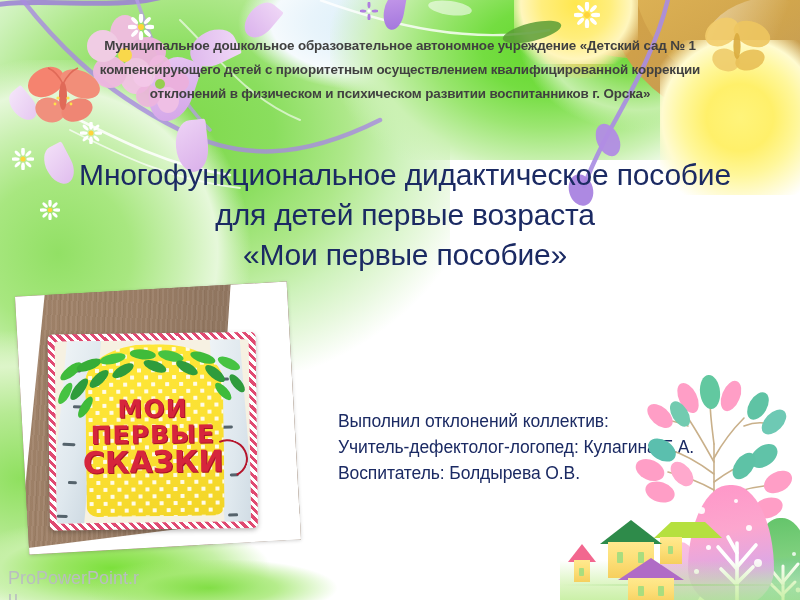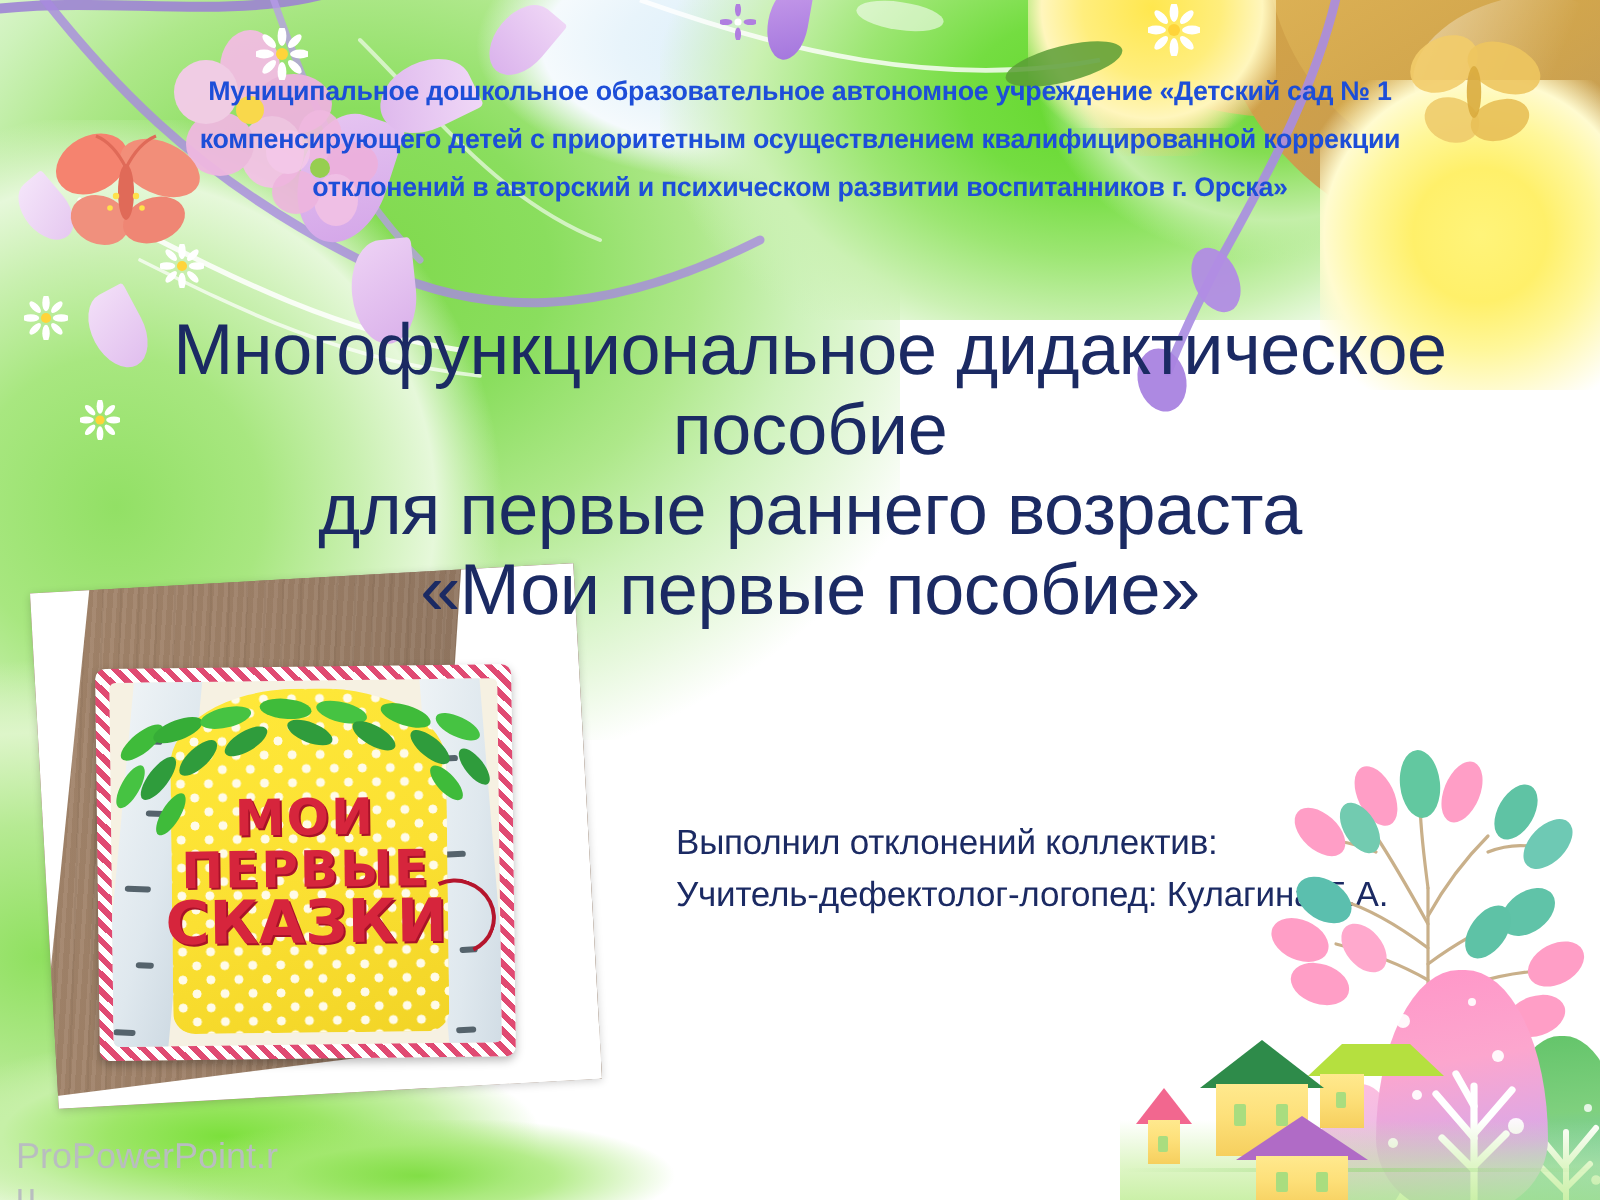--- a/index.html
+++ b/index.html
@@ -260,29 +260,29 @@
     transform: rotate(20deg);
   }
 
   
   #header-text {
     position: absolute;
     left: 34px; top: 34px; width: 732px;
     text-align: center;
     font-size: 13.4px;
     line-height: 24px;
-    color: #1d4ed8;
+    color: #404040;
     font-weight: 600;
     letter-spacing: -0.15px;
   }
   #main-title {
     position: absolute;
     left: 60px; top: 155px; width: 690px;
     text-align: center;
-    font-size: 36px;
+    font-size: 30px;
     line-height: 40px;
     color: #1b2a63;
     letter-spacing: -0.2px;
   }
   #authors {
     position: absolute;
     left: 338px; top: 408px; width: 420px;
     font-size: 17.5px;
     line-height: 26px;
     color: #1b2a63;
@@ -582,32 +582,33 @@
         </div>
 
         <div class="thread"></div>
       </div>
     </div>
   </div>
 
   <div id="header-text">
     <div>Муниципальное дошкольное образовательное автономное учреждение «Детский сад № 1</div>
     <div>компенсирующего детей с приоритетным осуществлением квалифицированной коррекции</div>
-    <div>отклонений в авторский и психическом развитии воспитанников г. Орска»</div>
+    <div>отклонений в физическом и психическом развитии воспитанников г. Орска»</div>
   </div>
 
   <div id="main-title">
     <div>Многофункциональное дидактическое пособие</div>
-    <div>для первые раннего возраста</div>
+    <div>для детей первые возраста</div>
     <div>«Мои первые пособие»</div>
   </div>
 
   <div id="authors">
     <div>Выполнил отклонений коллектив:</div>
     <div>Учитель-дефектолог-логопед: Кулагина Е.А.</div>
+    <div> Воспитатель: Болдырева О.В.</div>
   </div>
 
   <div id="village">
 
     <svg style="position:absolute;left:58px;top:0px;width:182px;height:180px;" viewBox="0 0 182 180">
       <g stroke="#c9b08a" stroke-width="1.6" fill="none" stroke-linecap="round">
         <path d="M96,178 C96,140 96,110 96,74"></path>
         <path d="M96,120 C82,112 66,106 50,102"></path>
         <path d="M96,104 C80,92 66,84 52,80"></path>
         <path d="M96,132 C110,124 128,118 146,116"></path>

